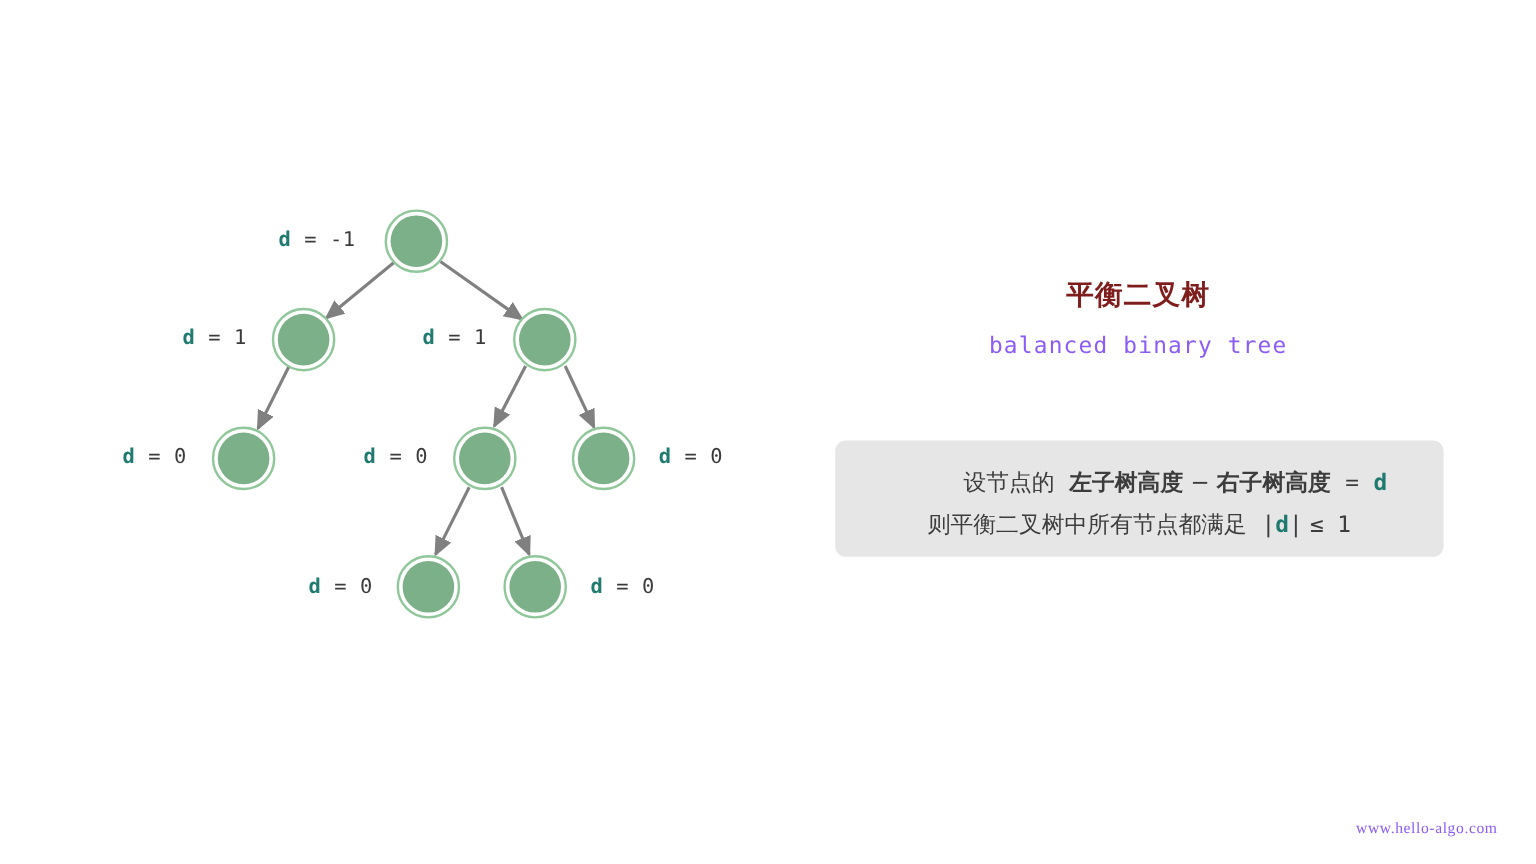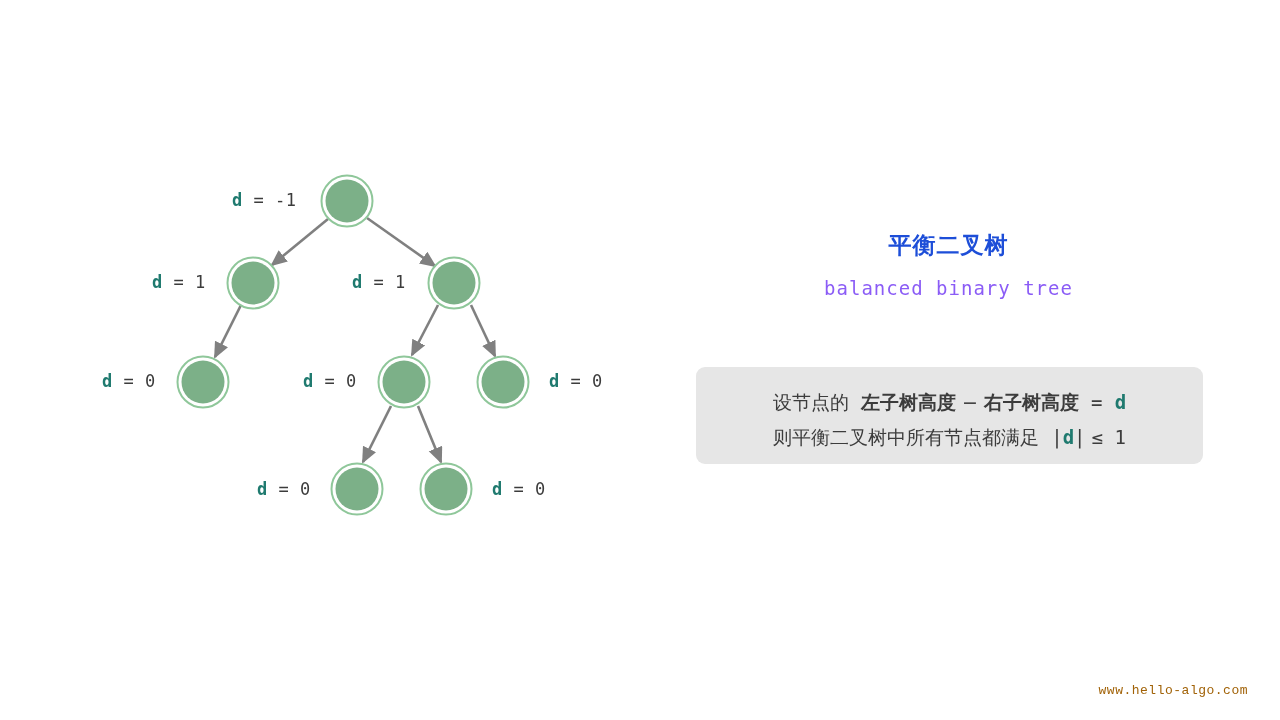--- a/index.html
+++ b/index.html
@@ -54,21 +54,21 @@
   }
   #panel-title {
     position: absolute;
     top: 230px;
     left: 0;
     width: 577px;
     text-align: center;
     font-family: "DejaVu Sans", "Liberation Sans", sans-serif;
     font-size: 23px;
     font-weight: 700;
-    color: #1d4ed8;
+    color: #7f1d1d;
     letter-spacing: 1px;
   }
   #panel-subtitle {
     position: absolute;
     top: 277px;
     left: 0;
     width: 577px;
     text-align: center;
     font-family: "DejaVu Sans Mono", "Liberation Mono", monospace;
     font-size: 19px;
@@ -88,41 +88,41 @@
     position: absolute;
     left: 0;
     width: 507px;
     text-align: center;
     font-family: "DejaVu Sans", "Liberation Sans", sans-serif;
     font-size: 19px;
     color: #3c3c3c;
     white-space: nowrap;
     line-height: 1;
   }
-  #formula-line-1 { top: 26px; }
+  #formula-line-1 { top: 26px; padding-left: 30px; }
   #formula-line-2 { top: 61px; text-align: center; }
   .formula-line .strong { font-weight: 700; }
   .formula-line .var {
     color: #1f7a6f;
     font-weight: 700;
     font-family: "DejaVu Sans Mono", "Liberation Mono", monospace;
   }
   .formula-line .mono {
     font-family: "DejaVu Sans Mono", "Liberation Mono", monospace;
   }
   .sp { letter-spacing: 0; }
 
   
   #watermark {
     position: absolute;
     right: 32px;
     bottom: 22px;
-    font-family: Liberation Mono, monospace;
+    font-family: Liberation Serif, serif;
     font-size: 13px;
-    color: #a16207;
+    color: #8b5cf6;
     letter-spacing: 0.5px;
   }
 </style>
 </head>
 <body>
 
 <div id="tree-diagram">
 
   <svg id="tree-svg" width="660" height="720" viewBox="0 0 660 720">
     <defs>

